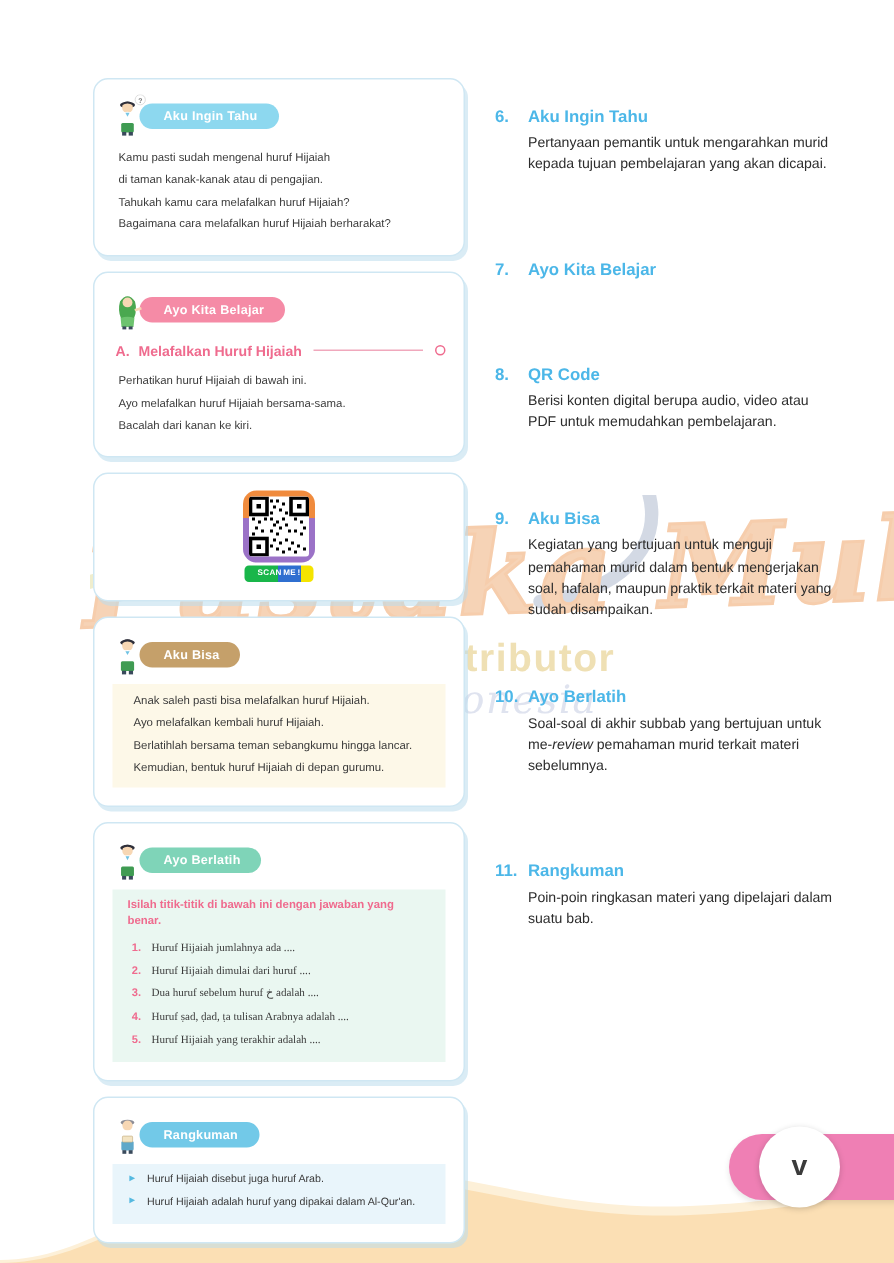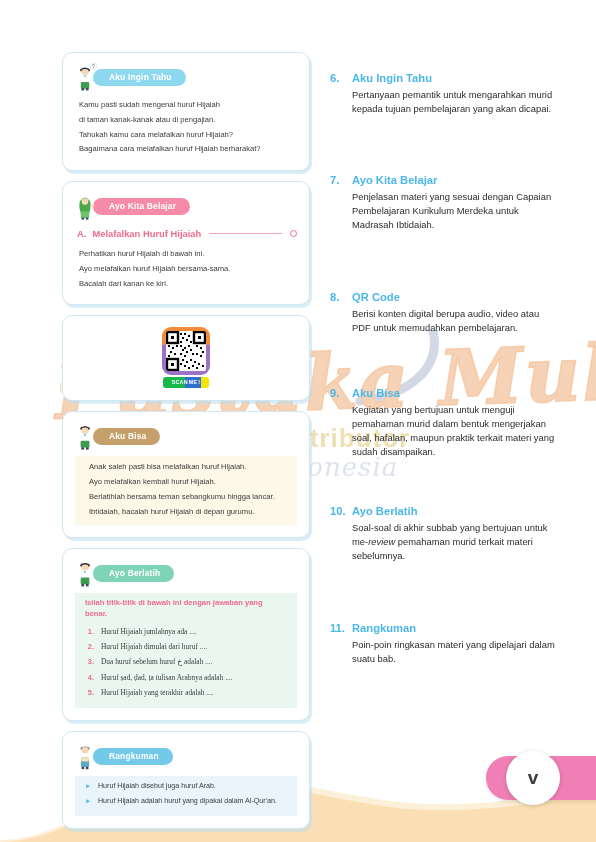--- a/index.html
+++ b/index.html
@@ -305,21 +305,21 @@
           <rect x="6.3" y="25.2" width="2.8" height="2.4" fill="#3a4a5c"></rect>
           <rect x="10.9" y="25.2" width="2.8" height="2.4" fill="#3a4a5c"></rect>
         </svg>
         <span class="badge tan">Aku Bisa</span>
       </div>
       <div class="inner-panel cream">
         <div class="card-body">
           <p>Anak saleh pasti bisa melafalkan huruf Hijaiah.</p>
           <p>Ayo melafalkan kembali huruf Hijaiah.</p>
           <p>Berlatihlah bersama teman sebangkumu hingga lancar.</p>
-          <p>Ibtidaiah, bacalah huruf Hijaiah di depan gurumu.</p>
+          <p>Kemudian, bentuk huruf Hijaiah di depan gurumu.</p>
         </div>
       </div>
     </div>
 
     <div class="card">
       <div class="badge-row">
         <svg class="mascot" viewBox="0 0 24 28">
           <ellipse cx="10" cy="6.2" rx="4.8" ry="2" fill="#2f2f3a"></ellipse>
           <circle cx="10" cy="8.2" r="3.5" fill="#f7d7b4"></circle>
           <path d="M6.5 6.6 q3.5-2.3 7 0 q-.6-2.5-3.5-2.5 t-3.5 2.5z" fill="#2f2f3a"></path>
@@ -393,21 +393,20 @@
         <span class="entry-title">Aku Ingin Tahu</span>
       </div>
       <div class="entry-desc">Pertanyaan pemantik untuk mengarahkan murid kepada tujuan pembelajaran yang akan dicapai.</div>
     </div>
 
     <div class="entry" style="margin-bottom:58px;">
       <div class="entry-head">
         <span class="entry-num">7.</span>
         <span class="entry-title">Ayo Kita Belajar</span>
       </div>
-      <div class="entry-desc">Penjelasan materi yang sesuai dengan Capaian Pembelajaran Kurikulum Merdeka untuk Madrasah Ibtidaiah.</div>
     </div>
 
     <div class="entry" style="margin-bottom:52px;">
       <div class="entry-head">
         <span class="entry-num">8.</span>
         <span class="entry-title">QR Code</span>
       </div>
       <div class="entry-desc">Berisi konten digital berupa audio, video atau PDF untuk memudahkan pembelajaran.</div>
     </div>
 

